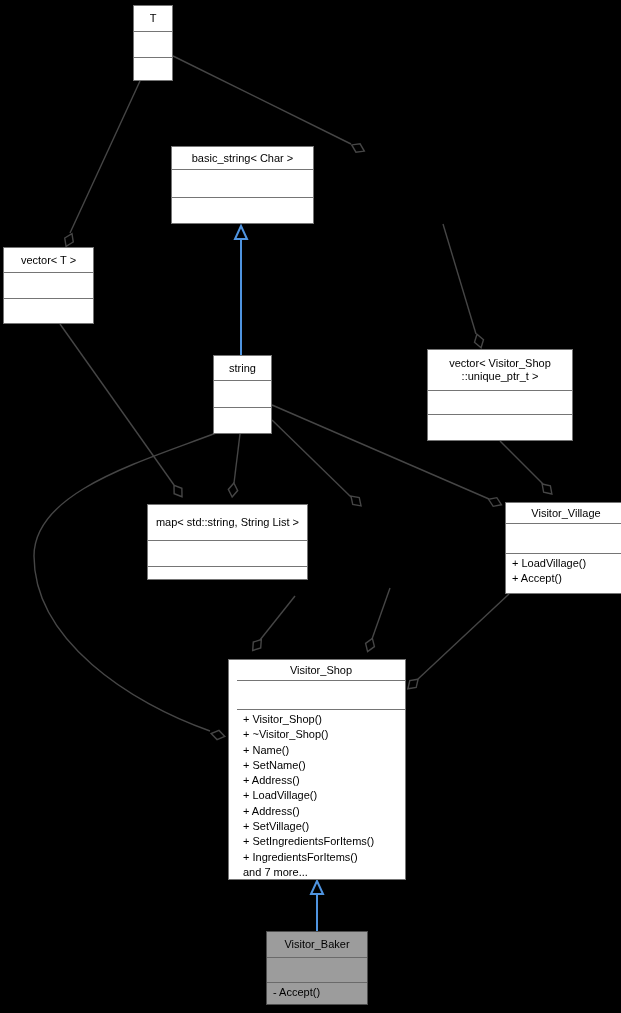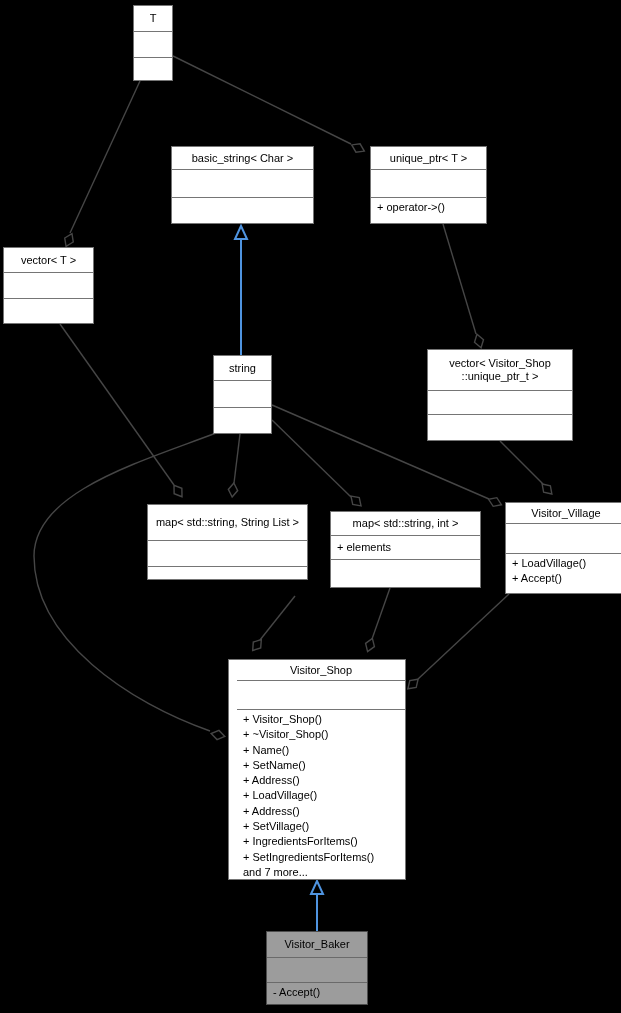--- a/index.html
+++ b/index.html
@@ -101,27 +101,20 @@
     <div class="sec" style="height:26px;"></div>
     <div></div>
   </div>
 
   <div class="uml-box" style="left:171px;top:146px;width:143px;height:78px;">
     <div class="title" style="height:23px;">basic_string&lt; Char &gt;</div>
     <div class="sec" style="height:28px;"></div>
     <div></div>
   </div>
 
-  <div class="uml-box" style="left:370px;top:146px;width:117px;height:78px;">
-    <div class="title" style="height:23px;">unique_ptr&lt; T &gt;</div>
-    <div class="sec" style="height:28px;"></div>
-    <div class="members">
-      <div>+ operator-&gt;()</div>
-    </div>
-  </div>
 
   <div class="uml-box" style="left:3px;top:247px;width:91px;height:77px;">
     <div class="title" style="height:25px;">vector&lt; T &gt;</div>
     <div class="sec" style="height:26px;"></div>
     <div></div>
   </div>
 
   <div class="uml-box" style="left:213px;top:355px;width:59px;height:79px;">
     <div class="title" style="height:25px;">string</div>
     <div class="sec" style="height:27px;"></div>
@@ -133,27 +126,20 @@
     <div class="sec" style="height:24px;"></div>
     <div></div>
   </div>
 
   <div class="uml-box" style="left:147px;top:504px;width:161px;height:76px;">
     <div class="title" style="height:36px;">map&lt; std::string, String List &gt;</div>
     <div class="sec" style="height:26px;"></div>
     <div></div>
   </div>
 
-  <div class="uml-box" style="left:330px;top:511px;width:151px;height:77px;">
-    <div class="title" style="height:24px;">map&lt; std::string, int &gt;</div>
-    <div class="sec members" style="height:24px;padding-top:4px;">
-      <div>+ elements</div>
-    </div>
-    <div></div>
-  </div>
 
   <div class="uml-box" style="left:505px;top:502px;width:122px;height:92px;">
     <div class="title" style="height:21px;">Visitor_Village</div>
     <div class="sec" style="height:30px;"></div>
     <div class="members">
       <div>+ LoadVillage()</div>
       <div>+ Accept()</div>
     </div>
   </div>
 
@@ -162,22 +148,22 @@
     <div class="sec" style="height:29px;"></div>
     <div class="members">
       <div>+ Visitor_Shop()</div>
       <div>+ ~Visitor_Shop()</div>
       <div>+ Name()</div>
       <div>+ SetName()</div>
       <div>+ Address()</div>
       <div>+ LoadVillage()</div>
       <div>+ Address()</div>
       <div>+ SetVillage()</div>
+      <div>+ SetIngredientsForItems()</div>
       <div>+ IngredientsForItems()</div>
-      <div>+ SetIngredientsForItems()</div>
       <div>and 7 more...</div>
     </div>
   </div>
 
   <div class="uml-box gray" style="left:266px;top:931px;width:102px;height:74px;">
     <div class="title" style="height:26px;">Visitor_Baker</div>
     <div class="sec" style="height:25px;"></div>
     <div class="members">
       <div>- Accept()</div>
     </div>

